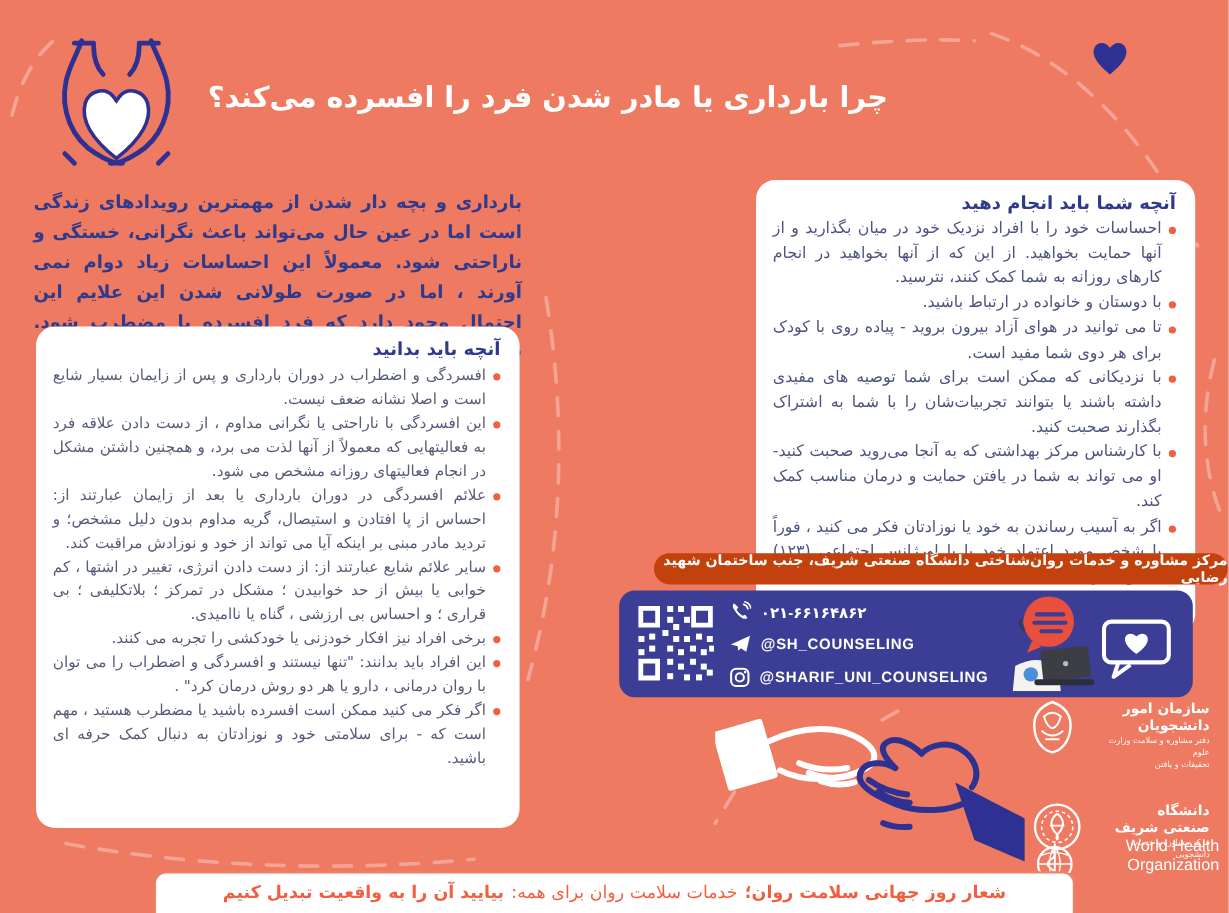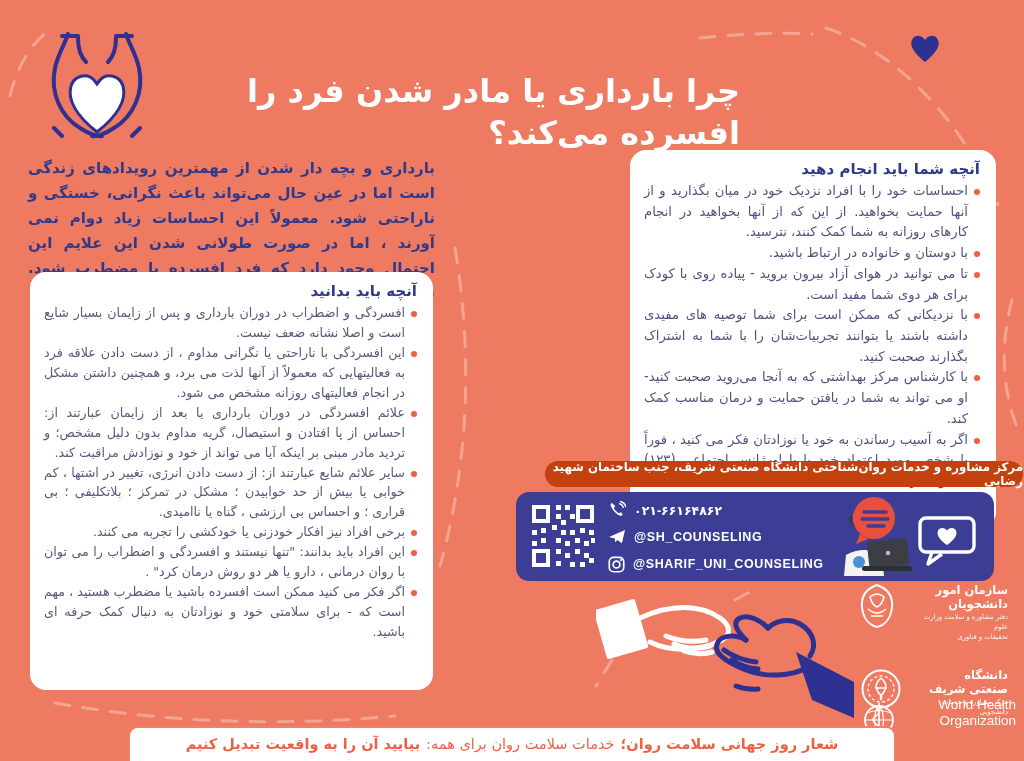--- a/index.html
+++ b/index.html
@@ -7,21 +7,21 @@
     position:relative;width:1024px;height:761px;overflow:hidden;
     background:#ee7a62;
     font-family:"DejaVu Sans","Liberation Sans",sans-serif;
     direction:rtl;
   }
   
   .deco{position:absolute;inset:0;width:100%;height:100%;pointer-events:none;}
   
   .title{
     position:absolute;left:160px;top:50px;width:580px;
-    color:#ffffff;font-size:32px;font-weight:bold;text-align:right;line-height:1.3;
+    color:#ffffff;font-size:24px;font-weight:bold;text-align:right;line-height:1.3;
   }
   .hands-heart{position:absolute;left:34px;top:24px;width:126px;height:130px;}
   .mini-heart{position:absolute;left:908px;top:33px;width:34px;height:32px;}
   
   .intro{
     position:absolute;left:28px;top:141px;width:407px;
     color:#2f3a8c;font-size:15px;font-weight:bold;line-height:1.66;
     text-align:justify;text-align-last:right;
   }
   
@@ -254,21 +254,21 @@
   </div>
 
   <div class="logo-row logo-students">
     <svg class="emblem" width="38" height="46" viewBox="0 0 38 46">
       <path d="M19,2 C30,6 35,14 34,24 C33,35 27,42 19,44 C11,42 5,35 4,24 C3,14 8,6 19,2 Z" fill="none" stroke="#fff" stroke-width="2"></path>
       <path d="M12,14 q7,-6 14,0 q-2,8 -7,10 q-5,-2 -7,-10 Z M10,26 q9,8 18,0 M13,33 h12" fill="none" stroke="#fff" stroke-width="1.6"></path>
     </svg>
     <div class="logo-text">
       <div class="l-name">سازمان امور دانشجویان</div>
       <div class="l-desc">دفتر مشاوره و سلامت وزارت علوم</div>
-      <div class="l-desc">تحقیقات و فناوری</div>
+      <div class="l-desc">تحقیقات و یافتن</div>
     </div>
   </div>
 
   <div class="logo-row logo-sharif">
     <svg class="emblem" width="42" height="42" viewBox="0 0 42 42">
       <circle cx="21" cy="21" r="18.5" fill="none" stroke="#fff" stroke-width="2"></circle>
       <circle cx="21" cy="21" r="13" fill="none" stroke="#fff" stroke-width="1.3" stroke-dasharray="3 2.4"></circle>
       <path d="M21,10 c5,4 6,9 3,14 c-2,3 -5,4 -3,8 M21,10 c-5,4 -6,9 -3,14 c2,3 5,4 3,8 M15,20 h12" fill="none" stroke="#fff" stroke-width="1.6"></path>
     </svg>
     <div class="logo-text">

